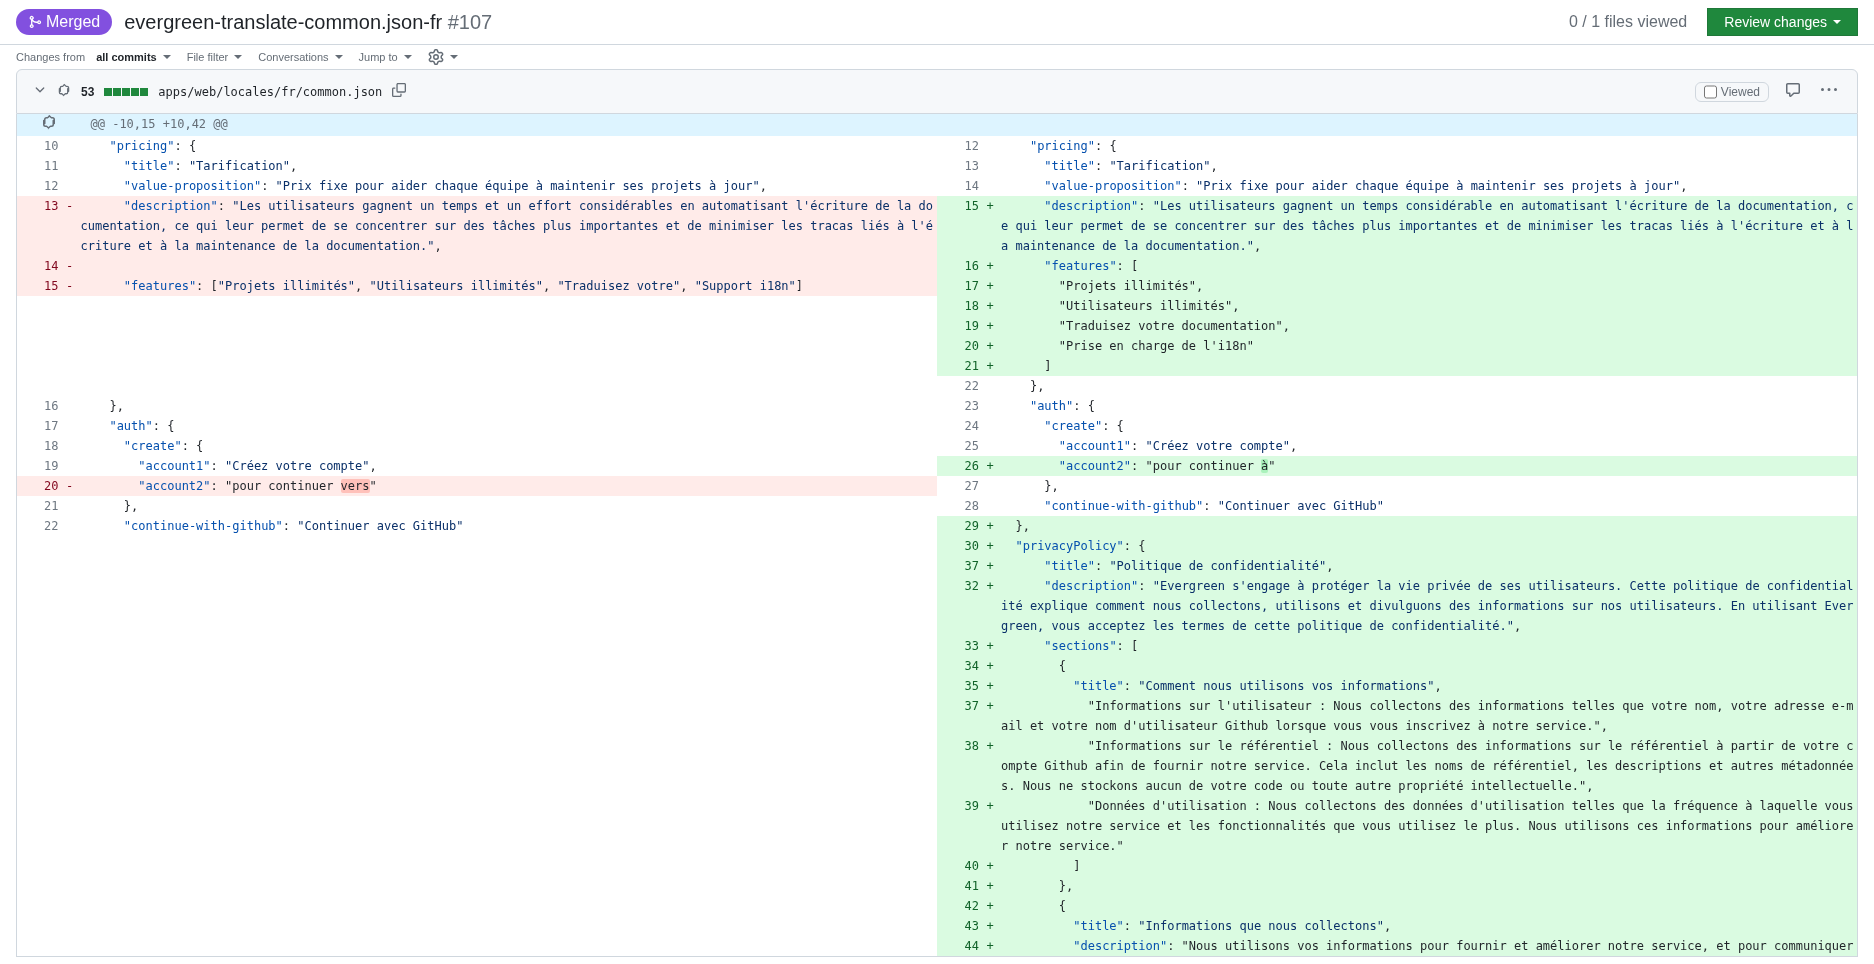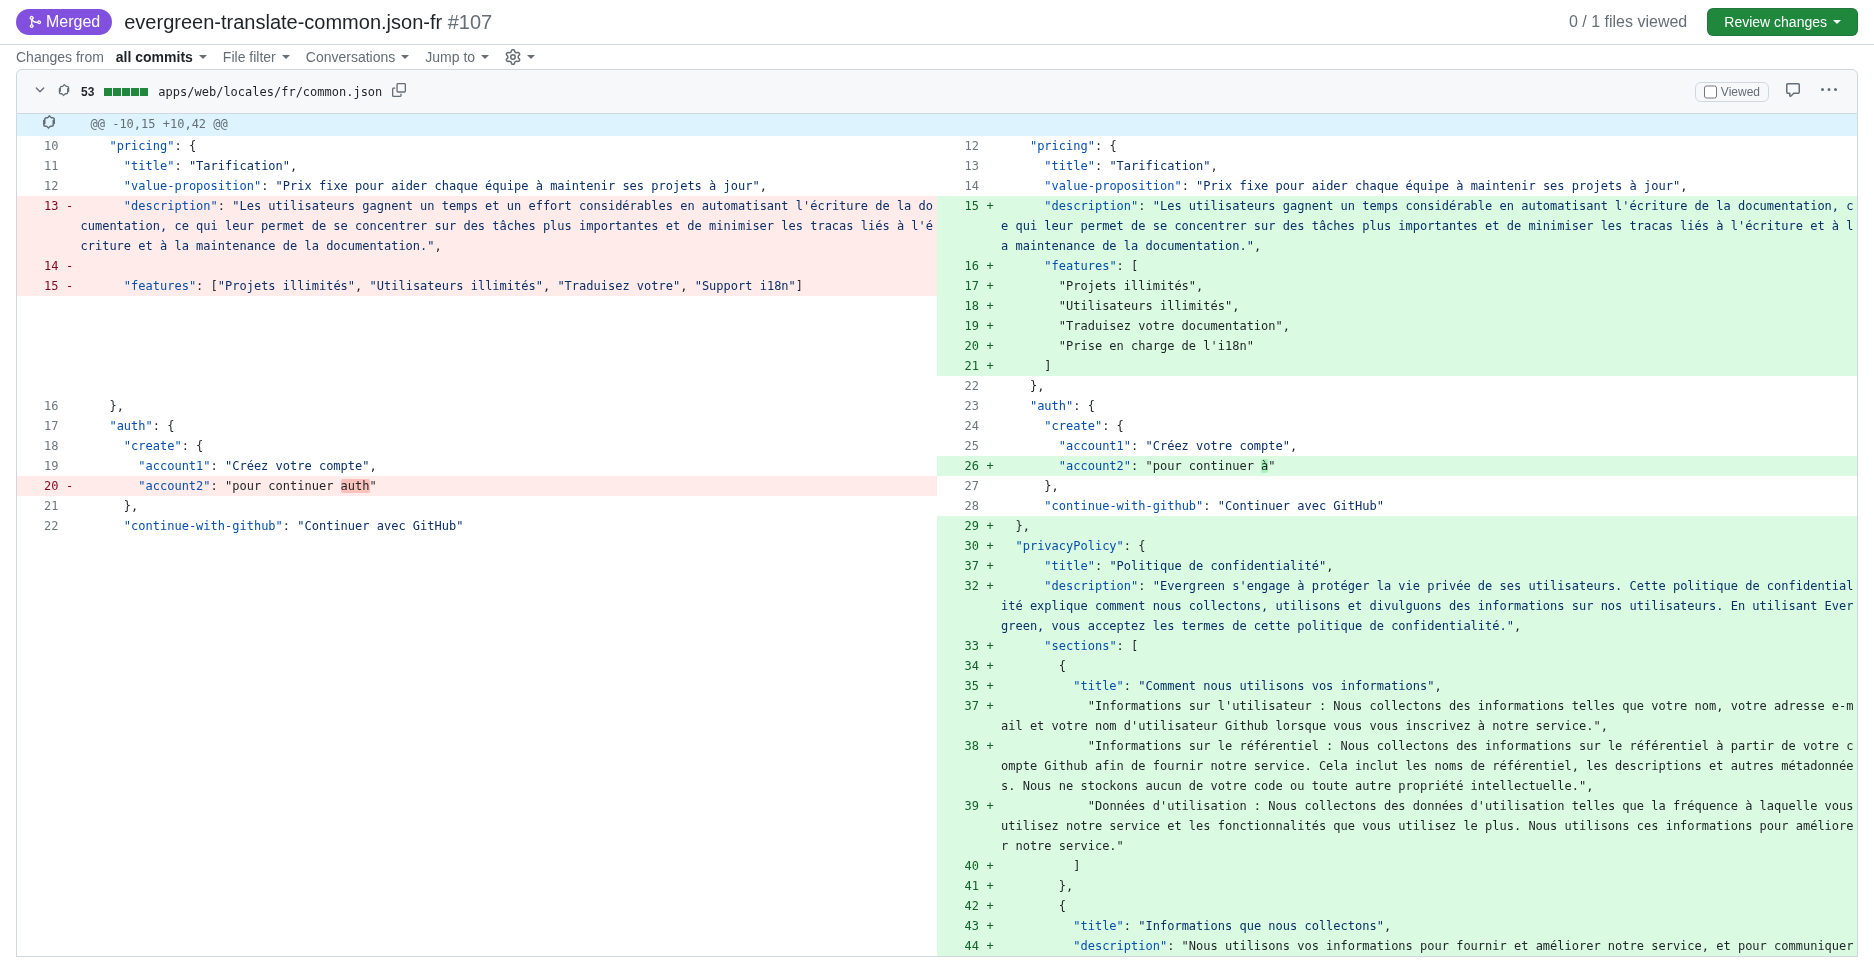--- a/index.html
+++ b/index.html
@@ -4,23 +4,23 @@
 <style>
 * { box-sizing: border-box; margin: 0; padding: 0; }
 body { font-family: -apple-system, BlinkMacSystemFont, "Segoe UI", Helvetica, Arial, sans-serif; font-size: 14px; color: #1f2328; background: #fff; }
 .header { display: flex; align-items: center; padding: 8px 16px; border-bottom: 1px solid #d0d7de; gap: 12px; }
 .badge { background: #8250df; color: #fff; padding: 4px 12px; border-radius: 2em; font-size: 16px; font-weight: 500; display: inline-flex; align-items: center; gap: 4px; }
 .badge svg { fill: #fff; }
 .pr-title { font-size: 20px; font-weight: 400; color: #1f2328; }
 .pr-num { color: #656d76; font-weight: 300; }
 .spacer { flex: 1; }
 .files-viewed { font-size: 16px; color: #656d76; margin-right: 8px; }
-.btn-primary { background: #1f883d; color: #fff; border: 1px solid rgba(31,35,40,0.15); border-radius: 6px; padding: 5px 16px; font-size: 14px; font-weight: 500; cursor: pointer; display: inline-flex; align-items: center; gap: 6px; }
+.btn-primary { background: #1f883d; color: #fff; border: 1px solid rgba(31,35,40,0.15); border-radius: 0; padding: 5px 16px; font-size: 14px; font-weight: 500; cursor: pointer; display: inline-flex; align-items: center; gap: 6px; }
 .btn-primary .caret { width: 0; height: 0; border-left: 4px solid transparent; border-right: 4px solid transparent; border-top: 4px solid #fff; }
-.toolbar { display: flex; padding: 4px 16px; gap: 16px; font-size: 14px; color: #656d76; }
+.toolbar { display: flex; padding: 4px 16px; gap: 16px; font-size: 11px; color: #656d76; }
 .toolbar-item { cursor: pointer; display: inline-flex; align-items: center; gap: 4px; }
 .toolbar-item .caret { width: 0; height: 0; border-left: 4px solid transparent; border-right: 4px solid transparent; border-top: 4px solid #656d76; margin-left: 2px; }
 .strong { color: #1f2328; font-weight: 600; }
 .file-header { display: flex; align-items: center; padding: 8px 16px; background: #f6f8fa; border: 1px solid #d0d7de; border-radius: 6px 6px 0 0; gap: 10px; font-size: 12px; }
 .file-chevron { cursor: pointer; color: #656d76; }
 .file-expand { cursor: pointer; color: #656d76; }
 .file-count { font-weight: 600; color: #1f2328; }
 .diffstat { display: inline-flex; gap: 1px; }
 .diffstat span { width: 8px; height: 8px; background: #1f883d; display: inline-block; }
 .file-path { font-family: ui-monospace, SFMono-Regular, "SF Mono", Menlo, Consolas, monospace; font-size: 12px; color: #1f2328; }
@@ -274,21 +274,21 @@
           <td class="ln">19</td>
           <td class="mk"></td>
           <td class="code">        <span class="k">"account1"</span>: <span class="s">"Créez votre compte"</span>,</td>
           <td class="ln add-cell">26</td>
           <td class="mk add-cell">+</td>
           <td class="code add-cell">        <span class="k">"account2"</span>: "pour continuer <span class="hl-add">à</span>"</td>
         </tr>
         <tr>
           <td class="ln del-cell">20</td>
           <td class="mk del-cell">-</td>
-          <td class="code del-cell">        <span class="k">"account2"</span>: "pour continuer <span class="hl-del">auth</span>"</td>
+          <td class="code del-cell">        <span class="k">"account2"</span>: "pour continuer <span class="hl-del">vers</span>"</td>
           <td class="ln">27</td>
           <td class="mk"></td>
           <td class="code">      },</td>
         </tr>
         <tr>
           <td class="ln">21</td>
           <td class="mk"></td>
           <td class="code">      },</td>
           <td class="ln">28</td>
           <td class="mk"></td>

